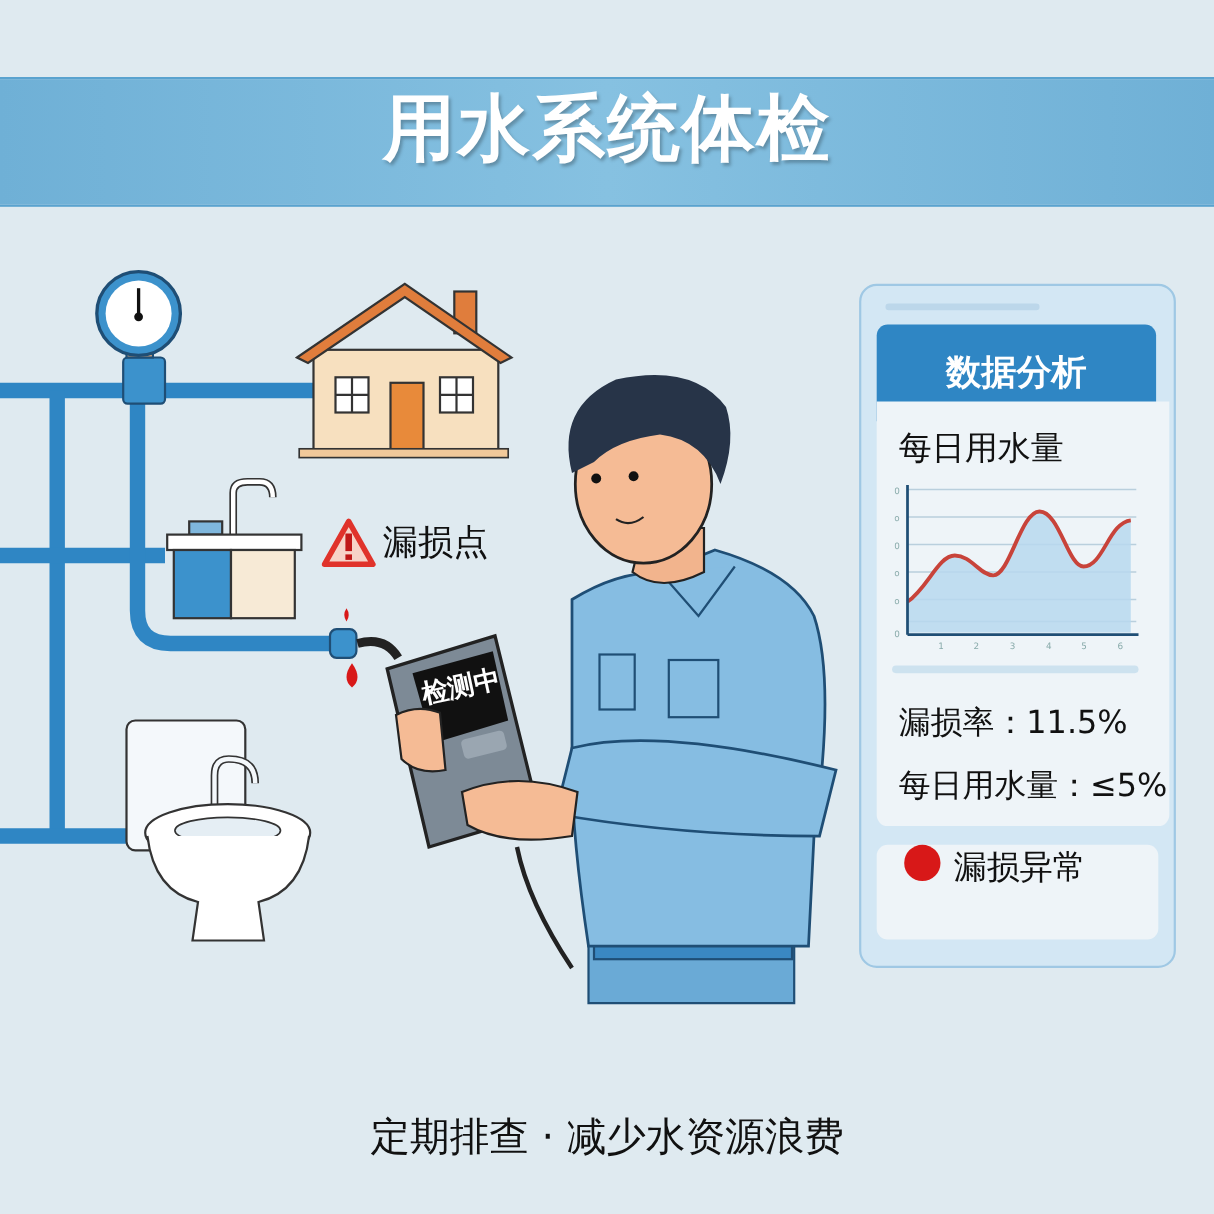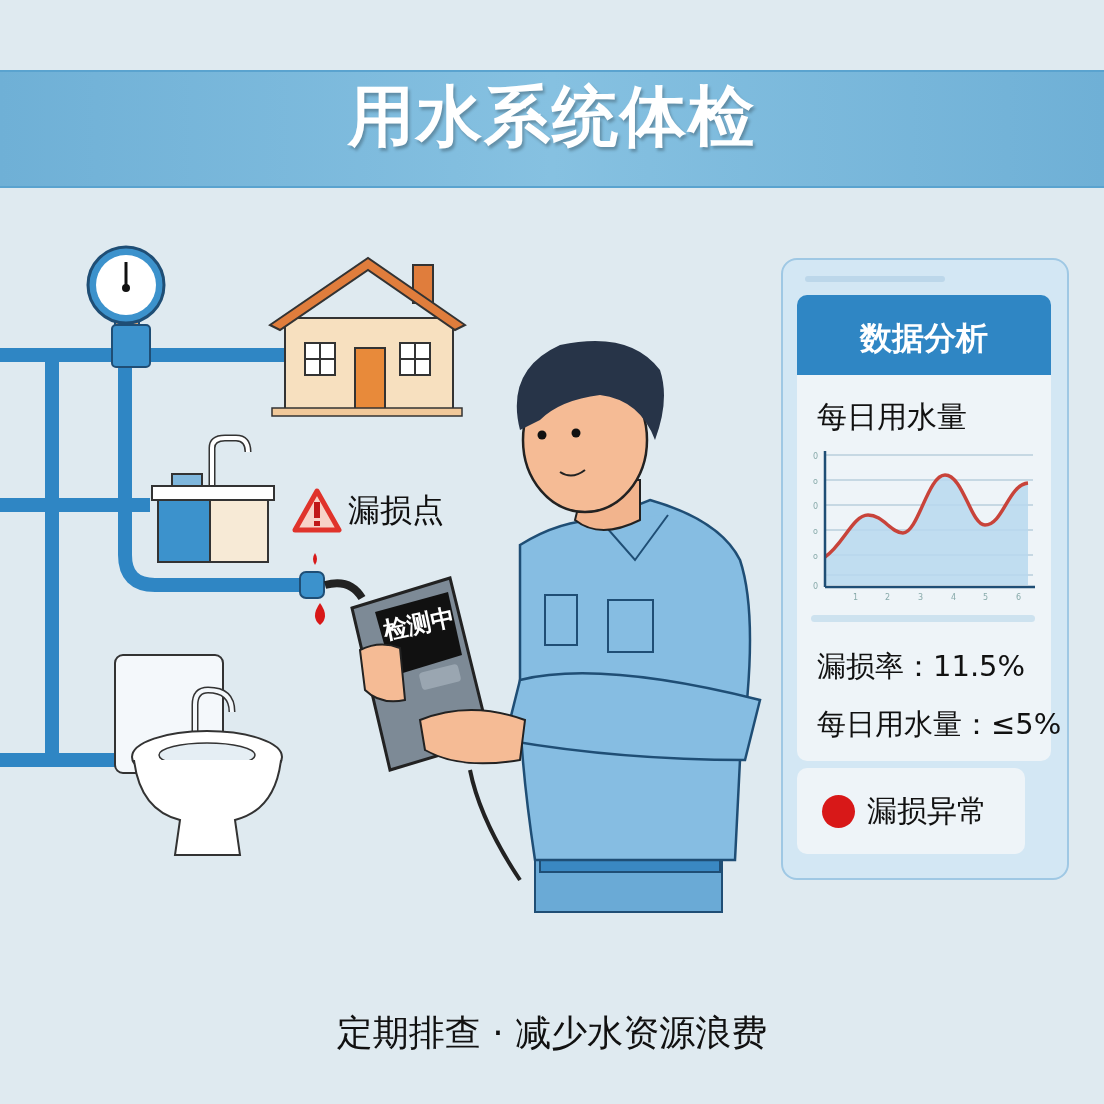--- a/index.html
+++ b/index.html
@@ -3,29 +3,29 @@
 <meta charset="utf-8">
 <style>
   html,body{margin:0;padding:0;}
   body{width:1104px;height:1104px;overflow:hidden;background:#dfeaf0;font-family:"DejaVu Sans","Liberation Sans",sans-serif;position:relative;}
   .banner{position:absolute;left:0;top:70px;width:1104px;height:114px;background:linear-gradient(90deg,#6fb0d6,#86c1e1 50%,#6fb0d6);border-top:2px solid #5aa3cf;border-bottom:2px solid #5aa3cf;display:flex;align-items:flex-start;justify-content:center;}
   .banner-title{color:#fff;font-size:66px;font-weight:bold;letter-spacing:2px;text-shadow:2px 3px 3px rgba(0,0,0,0.25);}
   .scene{position:absolute;left:0;top:0;width:1104px;height:1104px;}
   .card{position:absolute;left:781px;top:258px;width:284px;height:618px;background:#d3e7f4;border:2px solid #9fc8e4;border-radius:16px;}
   .card-topbar{position:absolute;left:22px;top:16px;width:140px;height:6px;background:#bcd7ea;border-radius:3px;}
   .card-head{position:absolute;left:14px;top:35px;width:254px;height:88px;background:#2f86c4;border-radius:10px 10px 0 0;display:flex;align-items:center;justify-content:center;color:#fff;font-size:32px;font-weight:bold;}
-  .card-body{position:absolute;left:14px;top:115px;width:254px;height:386px;background:#eef4f8;border-radius:0 0 10px 10px;}
+  .card-body{position:absolute;left:14px;top:105px;width:254px;height:386px;background:#eef4f8;border-radius:0 0 10px 10px;padding-left:12px;}
   .chart-title{position:absolute;left:20px;top:22px;font-size:30px;color:#111;}
   .chart-svg{position:absolute;left:16px;top:70px;}
   .sep{position:absolute;left:14px;top:240px;width:224px;height:7px;background:#cde2ef;border-radius:4px;}
   .stat{position:absolute;left:20px;font-size:29px;color:#111;white-space:nowrap;}
-  .status-box{position:absolute;left:14px;top:508px;width:228px;height:86px;background:#eef4f8;border-radius:10px;display:flex;align-items:center;}
+  .status-box{position:absolute;left:14px;top:508px;width:256px;height:86px;background:#eef4f8;border-radius:10px;display:flex;align-items:flex-start;}
   .dot{width:33px;height:33px;border-radius:50%;background:#d81818;margin-left:25px;margin-right:12px;}
   .status-text{font-size:30px;color:#111;}
-  .leak-label{position:absolute;left:292px;top:488px;display:flex;align-items:center;text-align:right;}
+  .leak-label{position:absolute;left:292px;top:471px;display:flex;align-items:center;text-align:right;}
   .leak-text{font-size:32px;color:#111;margin-left:6px;}
   .footer{position:absolute;left:0;top:985px;width:1104px;text-align:center;font-size:36px;color:#111;margin-top:24px;}
   .screen-text{position:absolute;left:383px;top:608px;color:#fff;font-size:24px;font-weight:bold;transform:rotate(-12deg);}
 </style>
 </head>
 <body>
 
 <div class="banner">
   <span class="banner-title">用水系统体检</span>
 </div>

